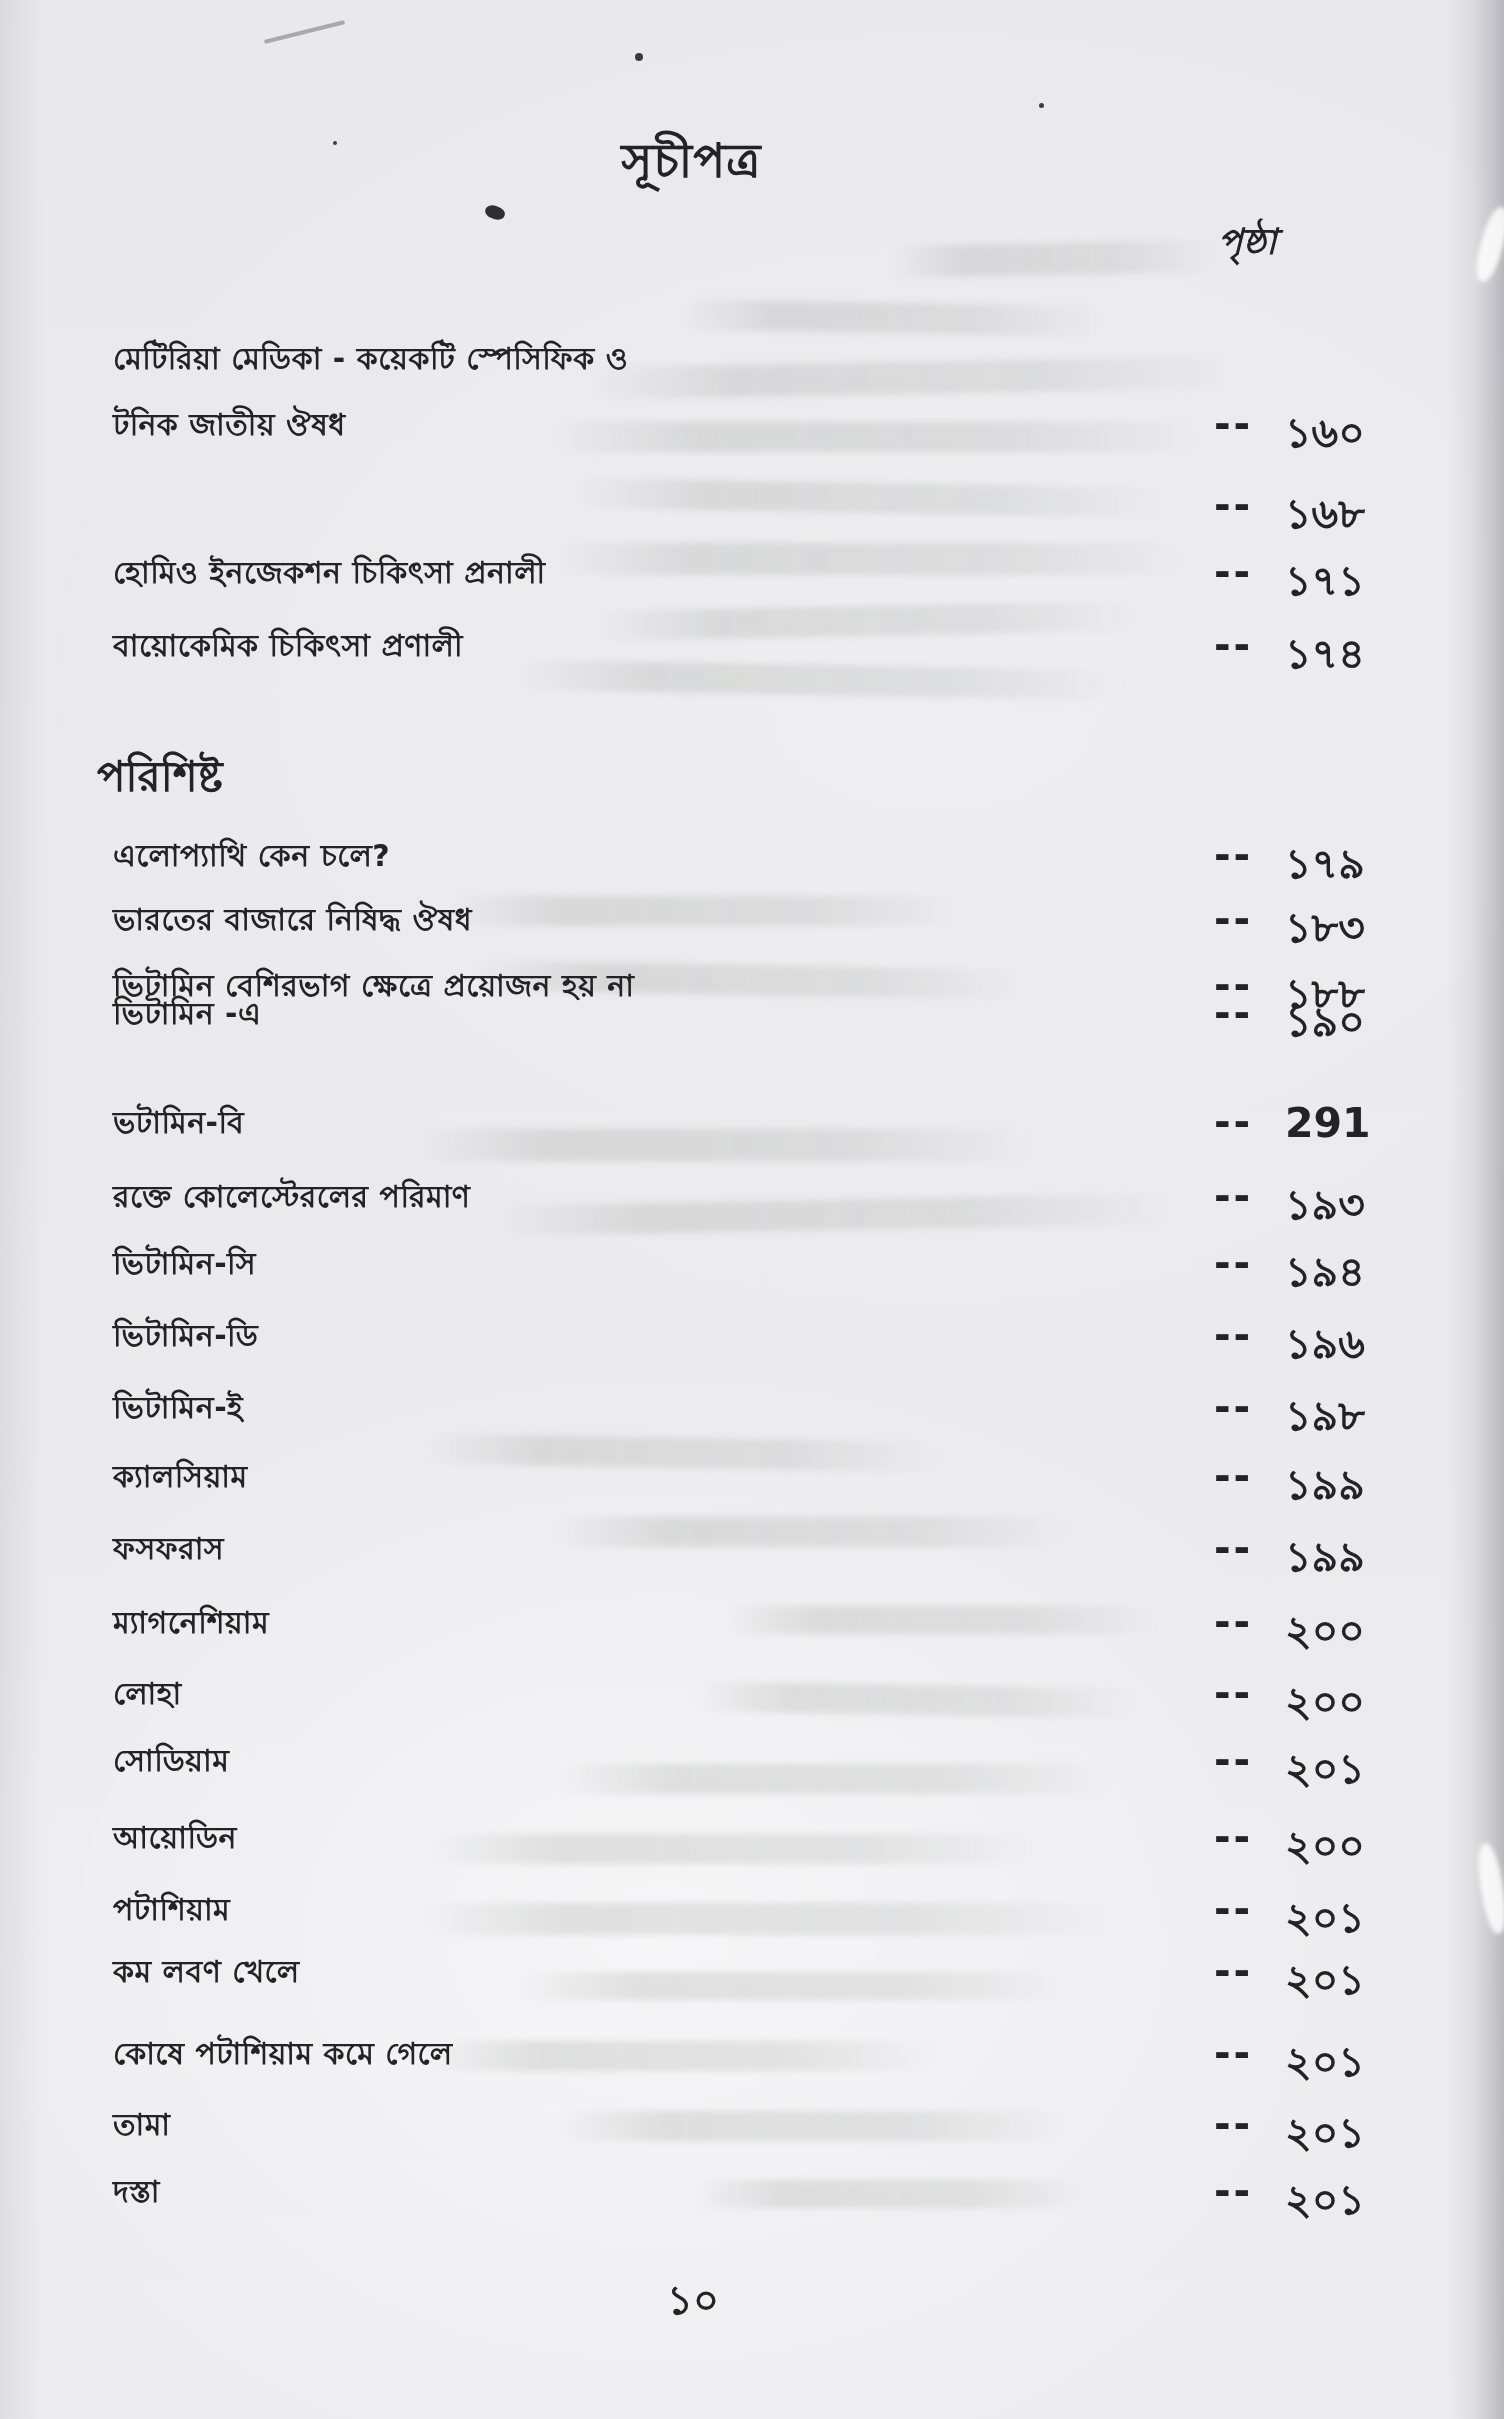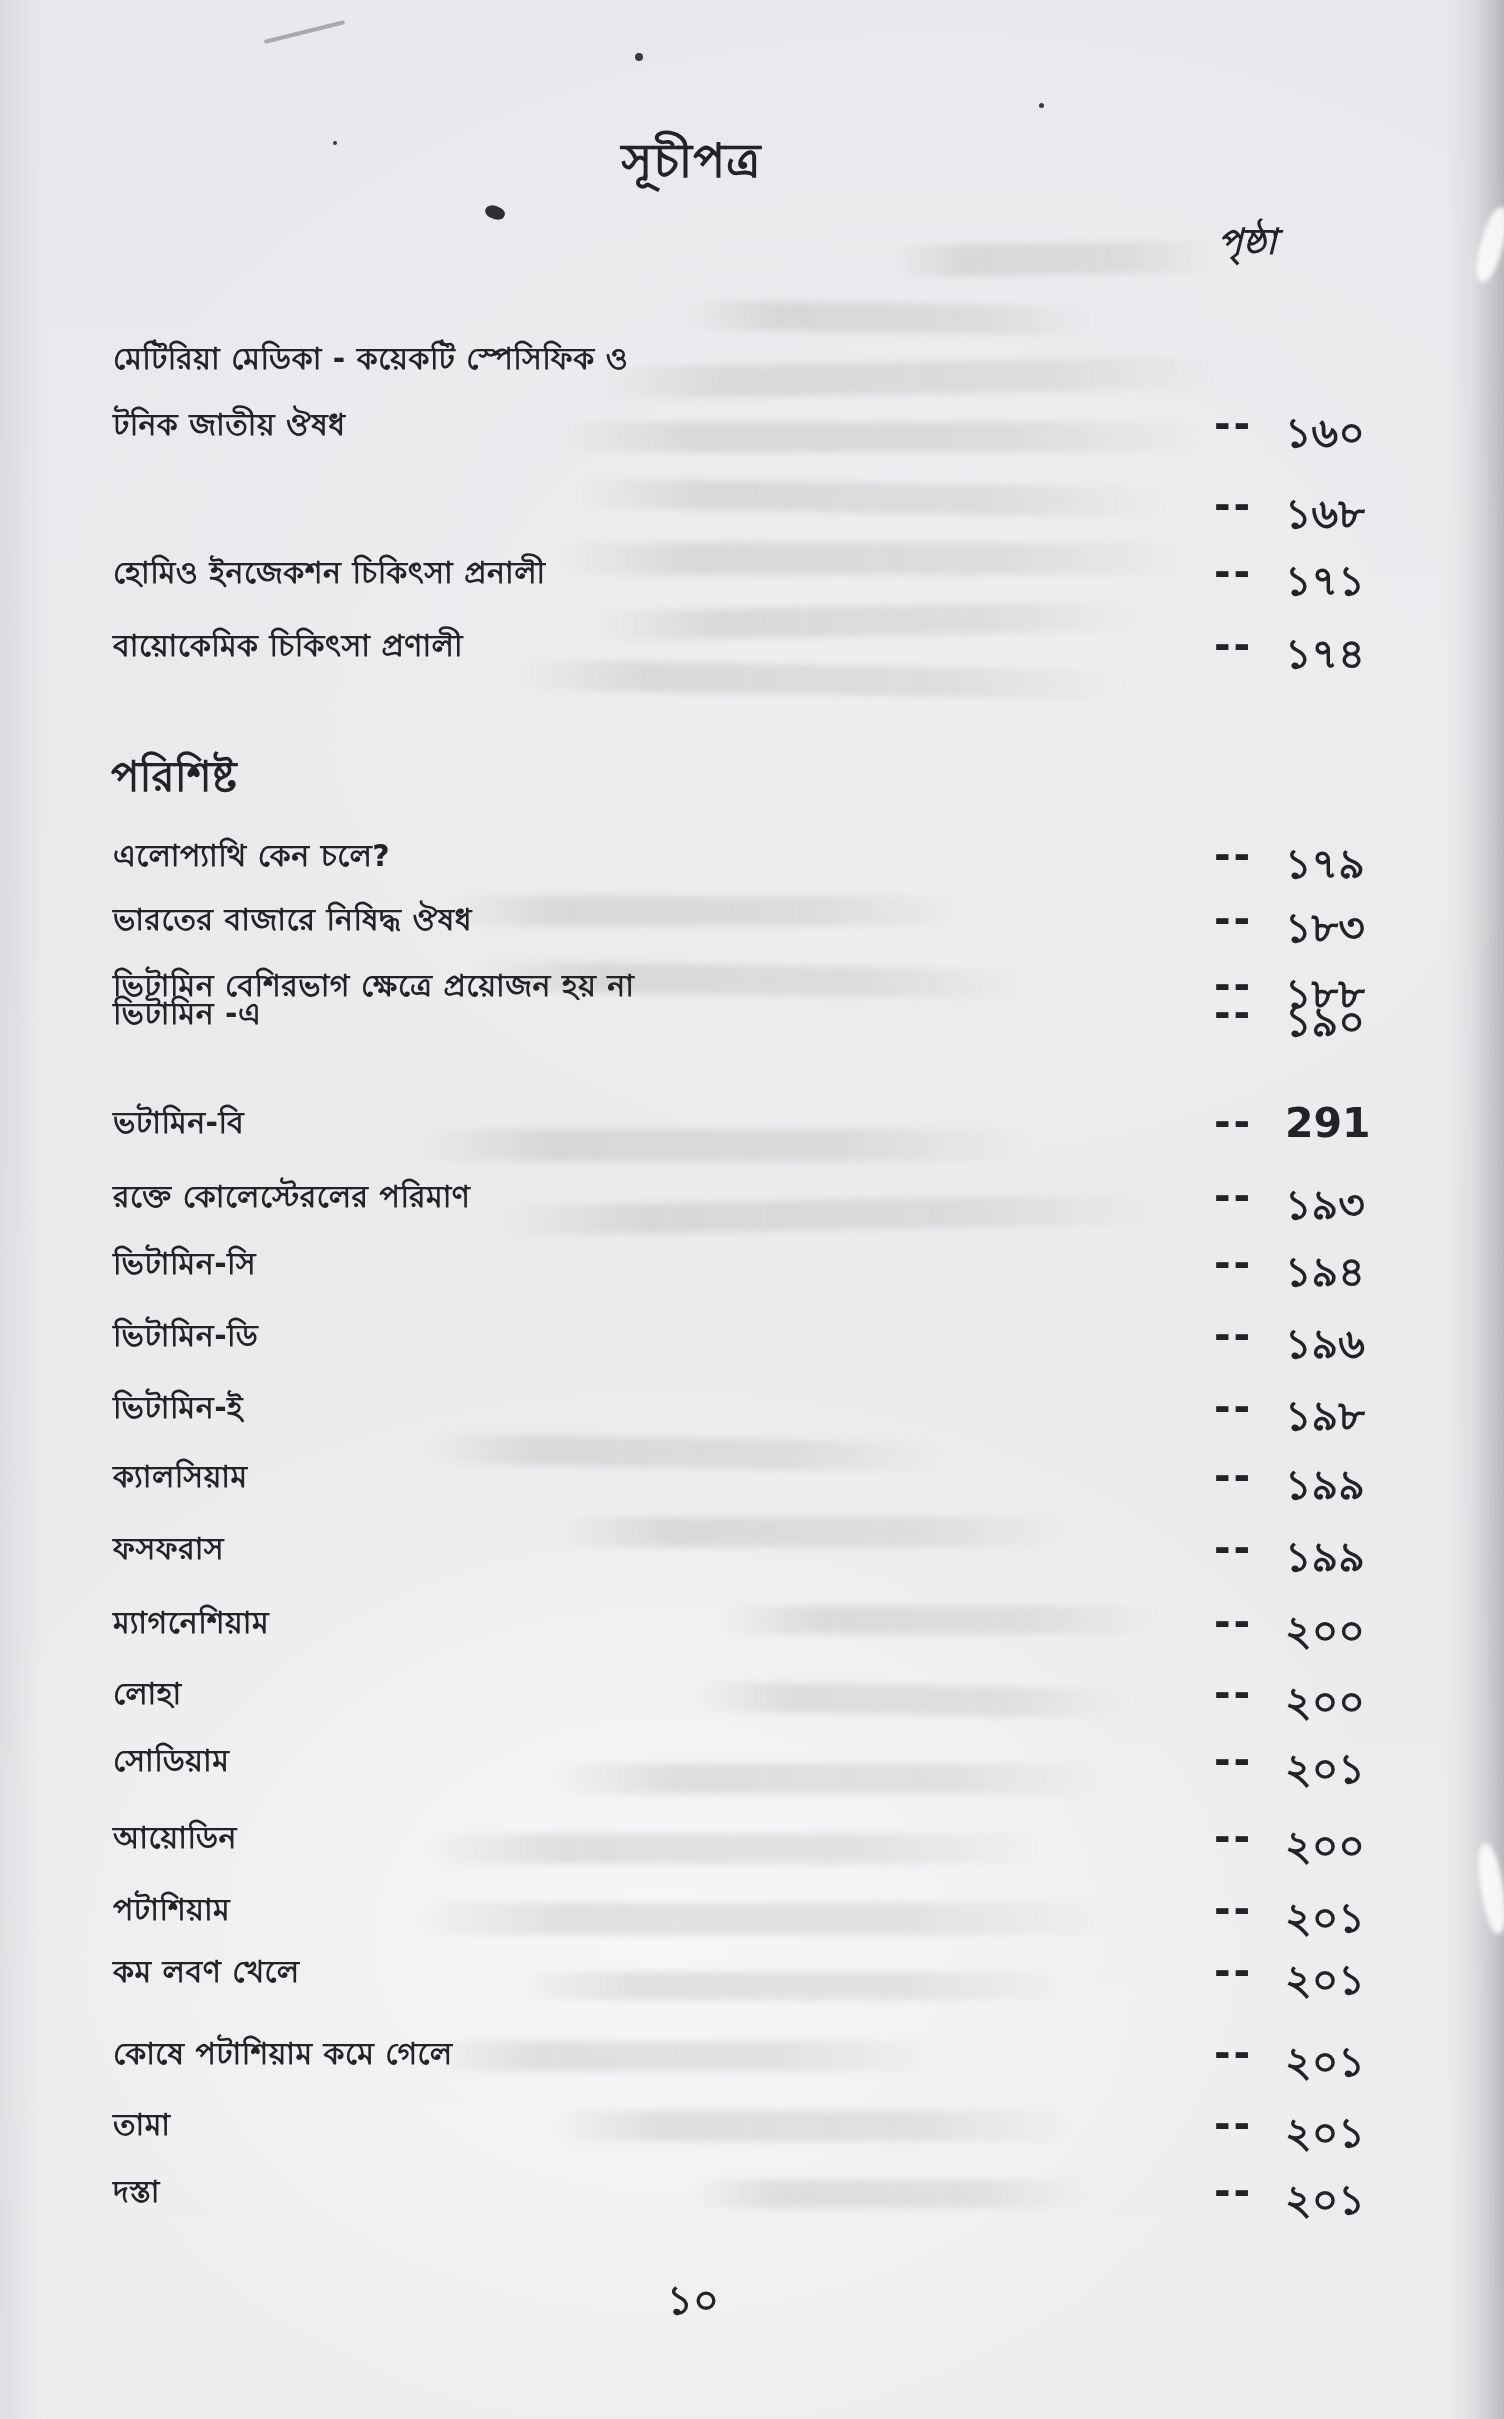--- a/index.html
+++ b/index.html
@@ -46,21 +46,21 @@
   
   .page-title{
     position:absolute;top:125px;left:calc(50% - 61px);transform:translateX(-50%);
     font-size:47px;font-weight:bold;letter-spacing:1px;white-space:nowrap;
   }
   .page-col-label{
     position:absolute;top:214px;left:1218px;
     font-size:36px;font-style:italic;font-weight:600;white-space:nowrap;
   }
   .section-heading{
-    position:absolute;top:744px;left:111px;
+    position:absolute;top:744px;left:97px;
     font-size:42px;font-weight:bold;white-space:nowrap;
   }
   .toc-row{position:absolute;left:0;width:100%;height:65px;}
   .toc-label{
     position:absolute;left:113px;top:0;font-size:30px;font-weight:bold;
     letter-spacing:0.5px;white-space:nowrap;
   }
   .toc-dash{
     position:absolute;left:1214px;top:0;font-size:40px;font-weight:bold;letter-spacing:3px;
   }

